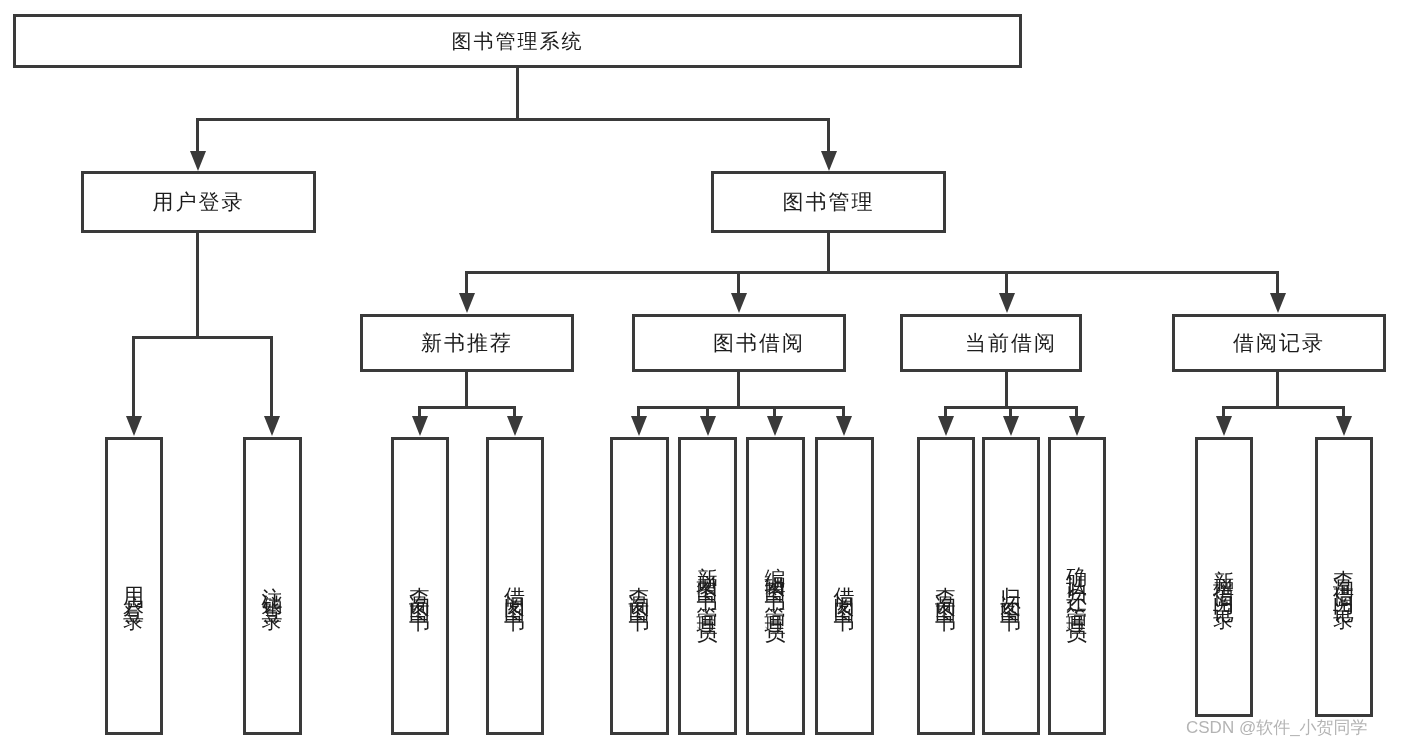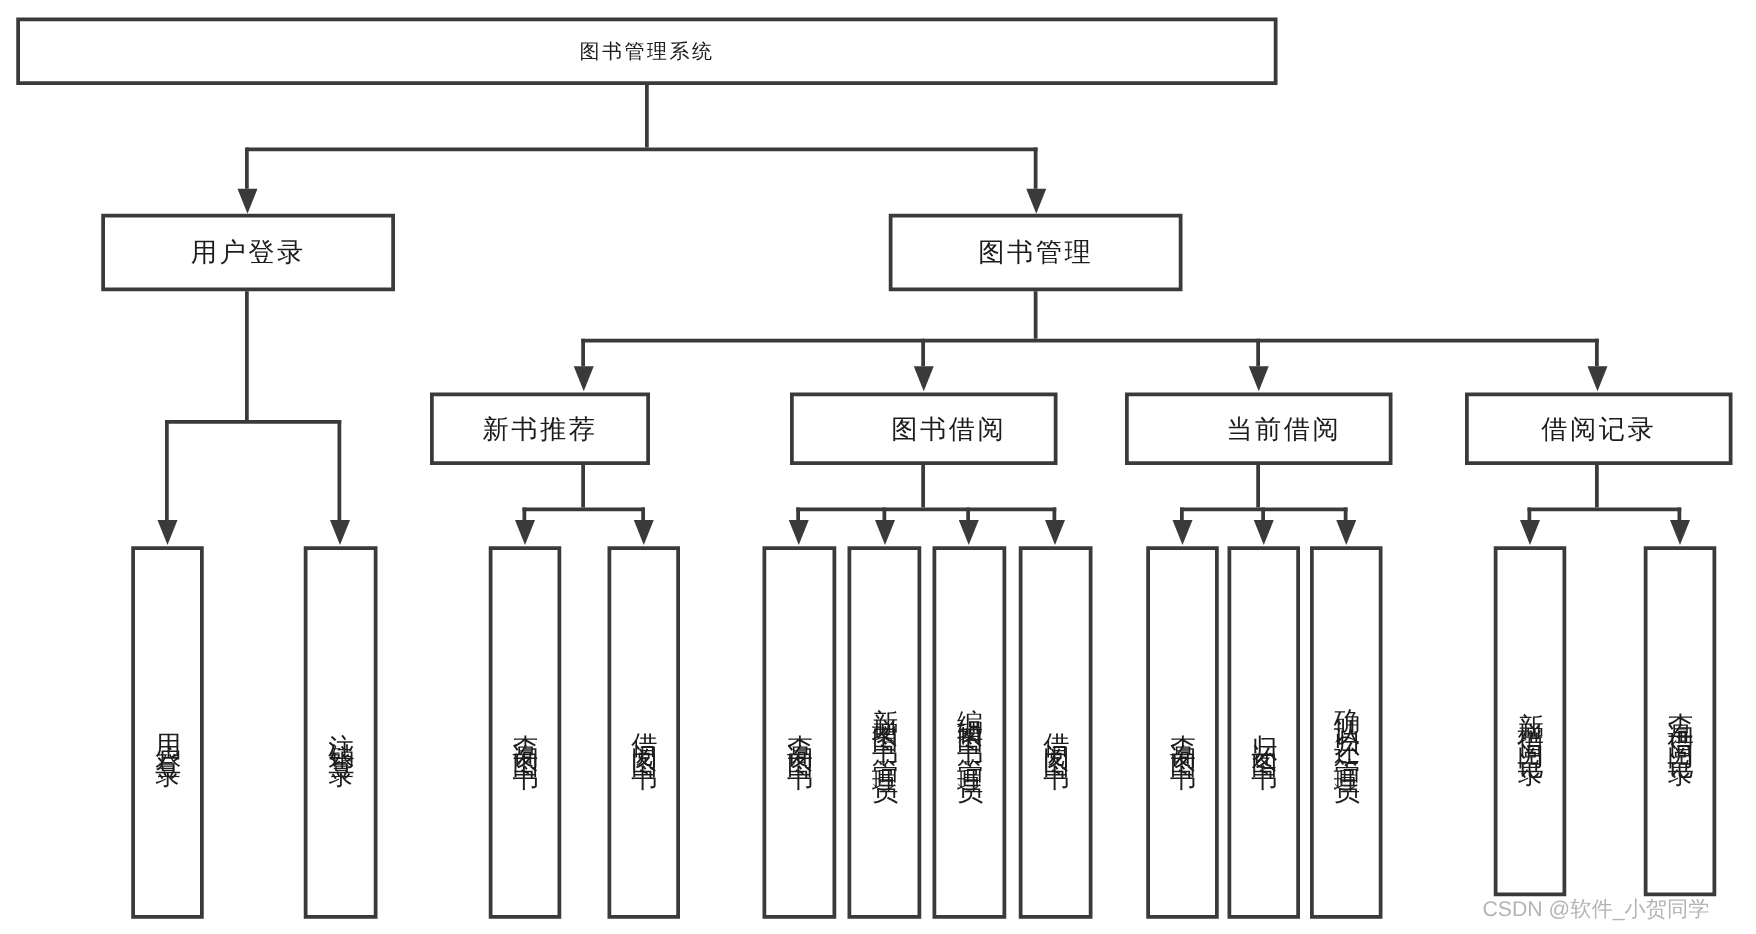--- a/index.html
+++ b/index.html
@@ -16,21 +16,21 @@
     box-sizing: border-box;
     background: #ffffff;
     border: 3px solid #3a3a3a;
     color: #1c1c1c;
     display: flex;
     align-items: center;
     justify-content: center;
     text-align: center;
   }
   .node.h { font-size: 21px; letter-spacing: 2px; }
-  .node.root { font-size: 16px; letter-spacing: 2px; }
+  .node.root { font-size: 20px; letter-spacing: 2px; }
   .node.v {
     writing-mode: vertical-rl;
     font-size: 21px;
     letter-spacing: 8px;
     line-height: 1;
   }
   .vl { position: absolute; width: 3px; background: #3a3a3a; }
   .hl { position: absolute; height: 3px; background: #3a3a3a; }
   .ar {
     position: absolute; width: 0; height: 0;
@@ -74,23 +74,23 @@
   <div class="hl" style="left:465px; top:271px; width:814px;"></div>
   <div class="vl" style="left:465px; top:271px; height:22px;"></div>
   <div class="ar" style="left:459px; top:293px;"></div>
   <div class="vl" style="left:737px; top:271px; height:22px;"></div>
   <div class="ar" style="left:731px; top:293px;"></div>
   <div class="vl" style="left:1005px; top:271px; height:22px;"></div>
   <div class="ar" style="left:999px; top:293px;"></div>
   <div class="vl" style="left:1276px; top:271px; height:22px;"></div>
   <div class="ar" style="left:1270px; top:293px;"></div>
 
-  <div class="node h" style="left:344px; top:314px; width:176px; height:58px;">新书推荐</div>
+  <div class="node h" style="left:360px; top:314px; width:214px; height:58px;">新书推荐</div>
   <div class="node h" style="left:632px; top:314px; width:214px; height:58px;padding-left:40px;">图书借阅</div>
-  <div class="node h" style="left:900px; top:314px; width:214px; height:58px;padding-left:40px;">当前借阅</div>
+  <div class="node h" style="left:900px; top:314px; width:182px; height:58px;padding-left:40px;">当前借阅</div>
   <div class="node h" style="left:1172px; top:314px; width:214px; height:58px;">借阅记录</div>
 
   <div class="vl" style="left:465px; top:372px; height:34px;"></div>
   <div class="hl" style="left:418px; top:406px; width:98px;"></div>
   <div class="vl" style="left:418px; top:406px; height:10px;"></div>
   <div class="ar" style="left:412px; top:416px;"></div>
   <div class="vl" style="left:513px; top:406px; height:10px;"></div>
   <div class="ar" style="left:507px; top:416px;"></div>
 
   <div class="vl" style="left:737px; top:372px; height:34px;"></div>

